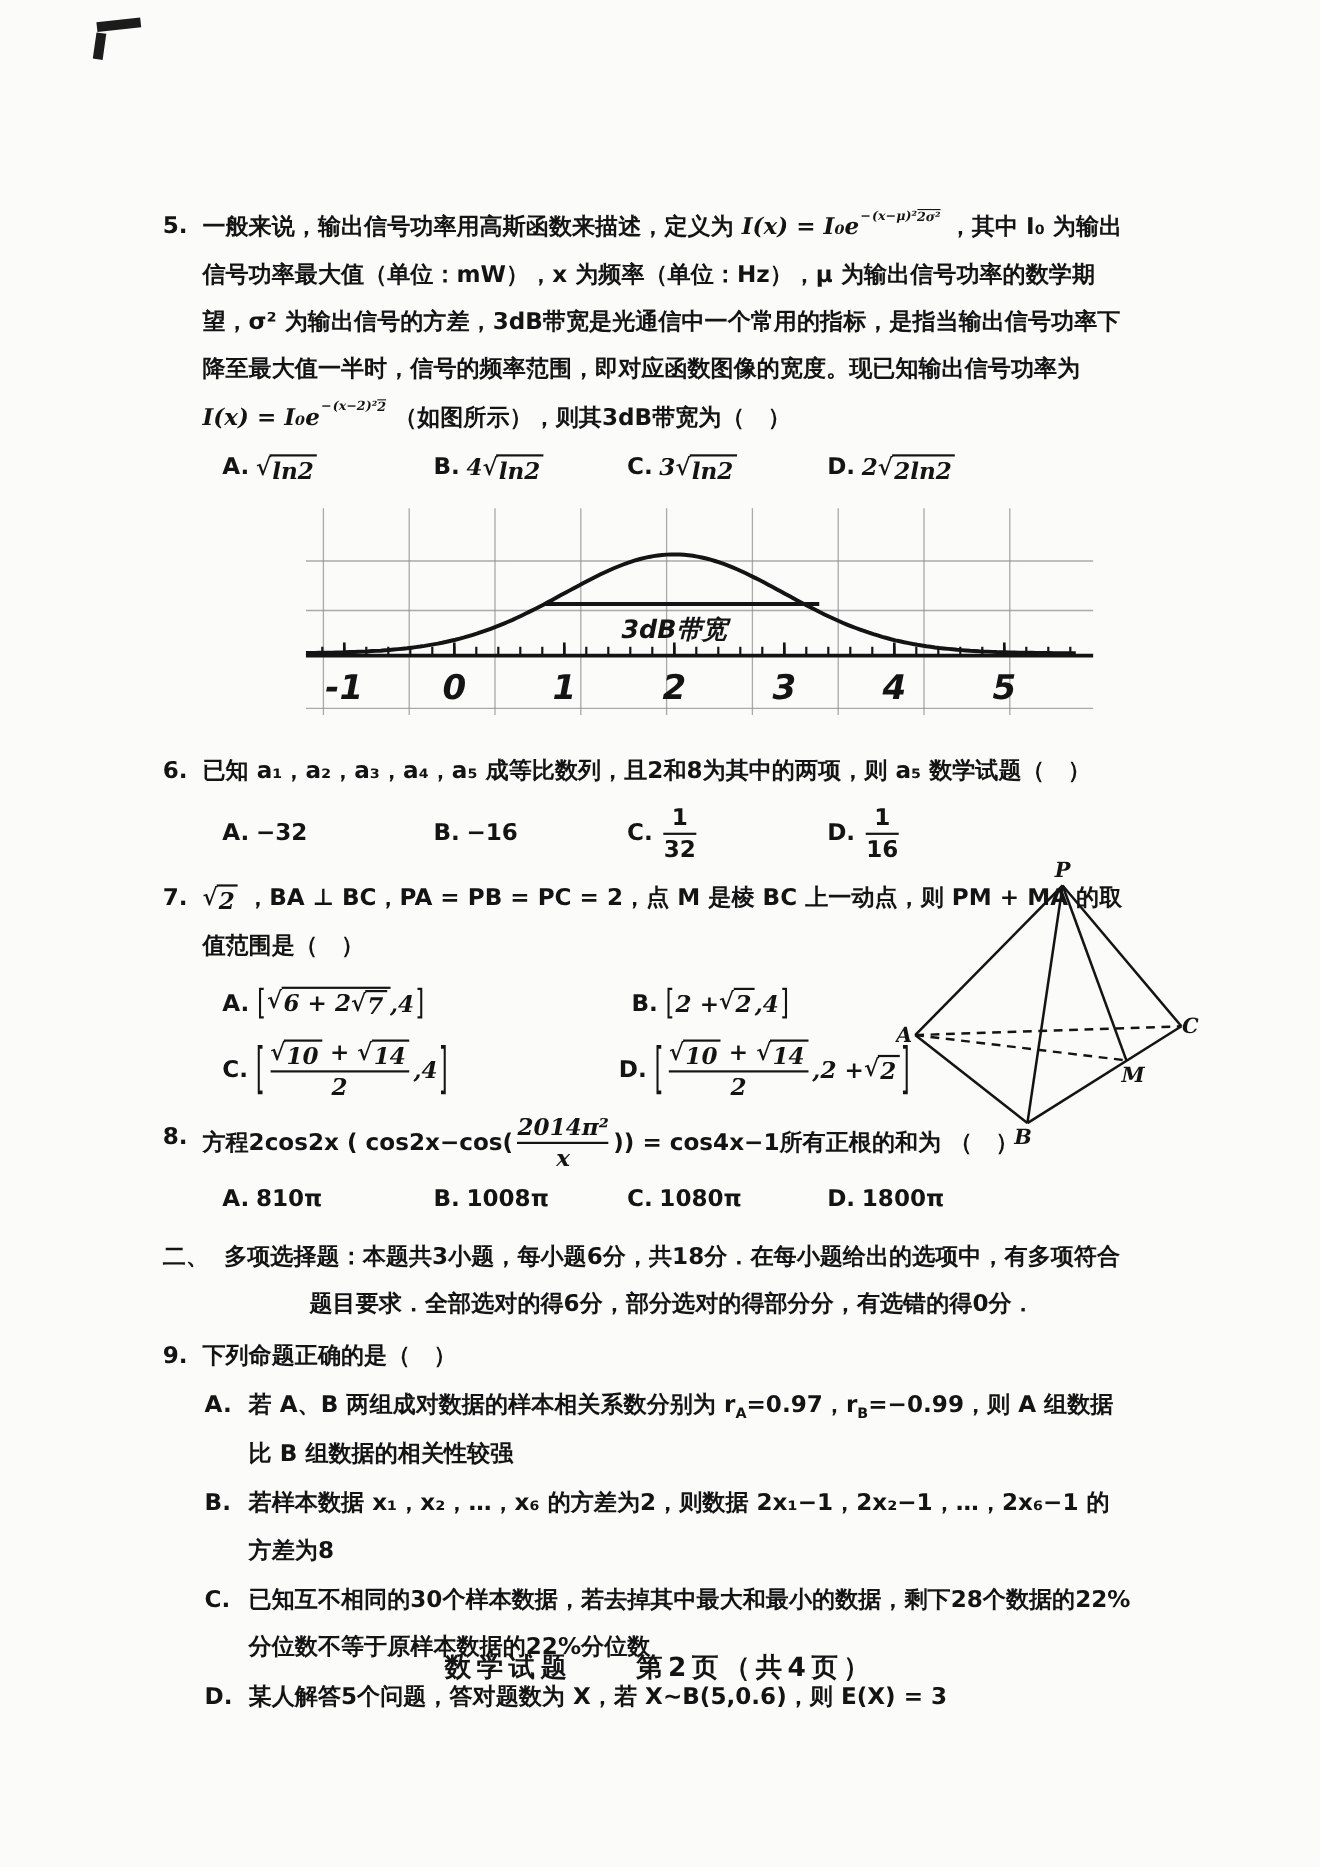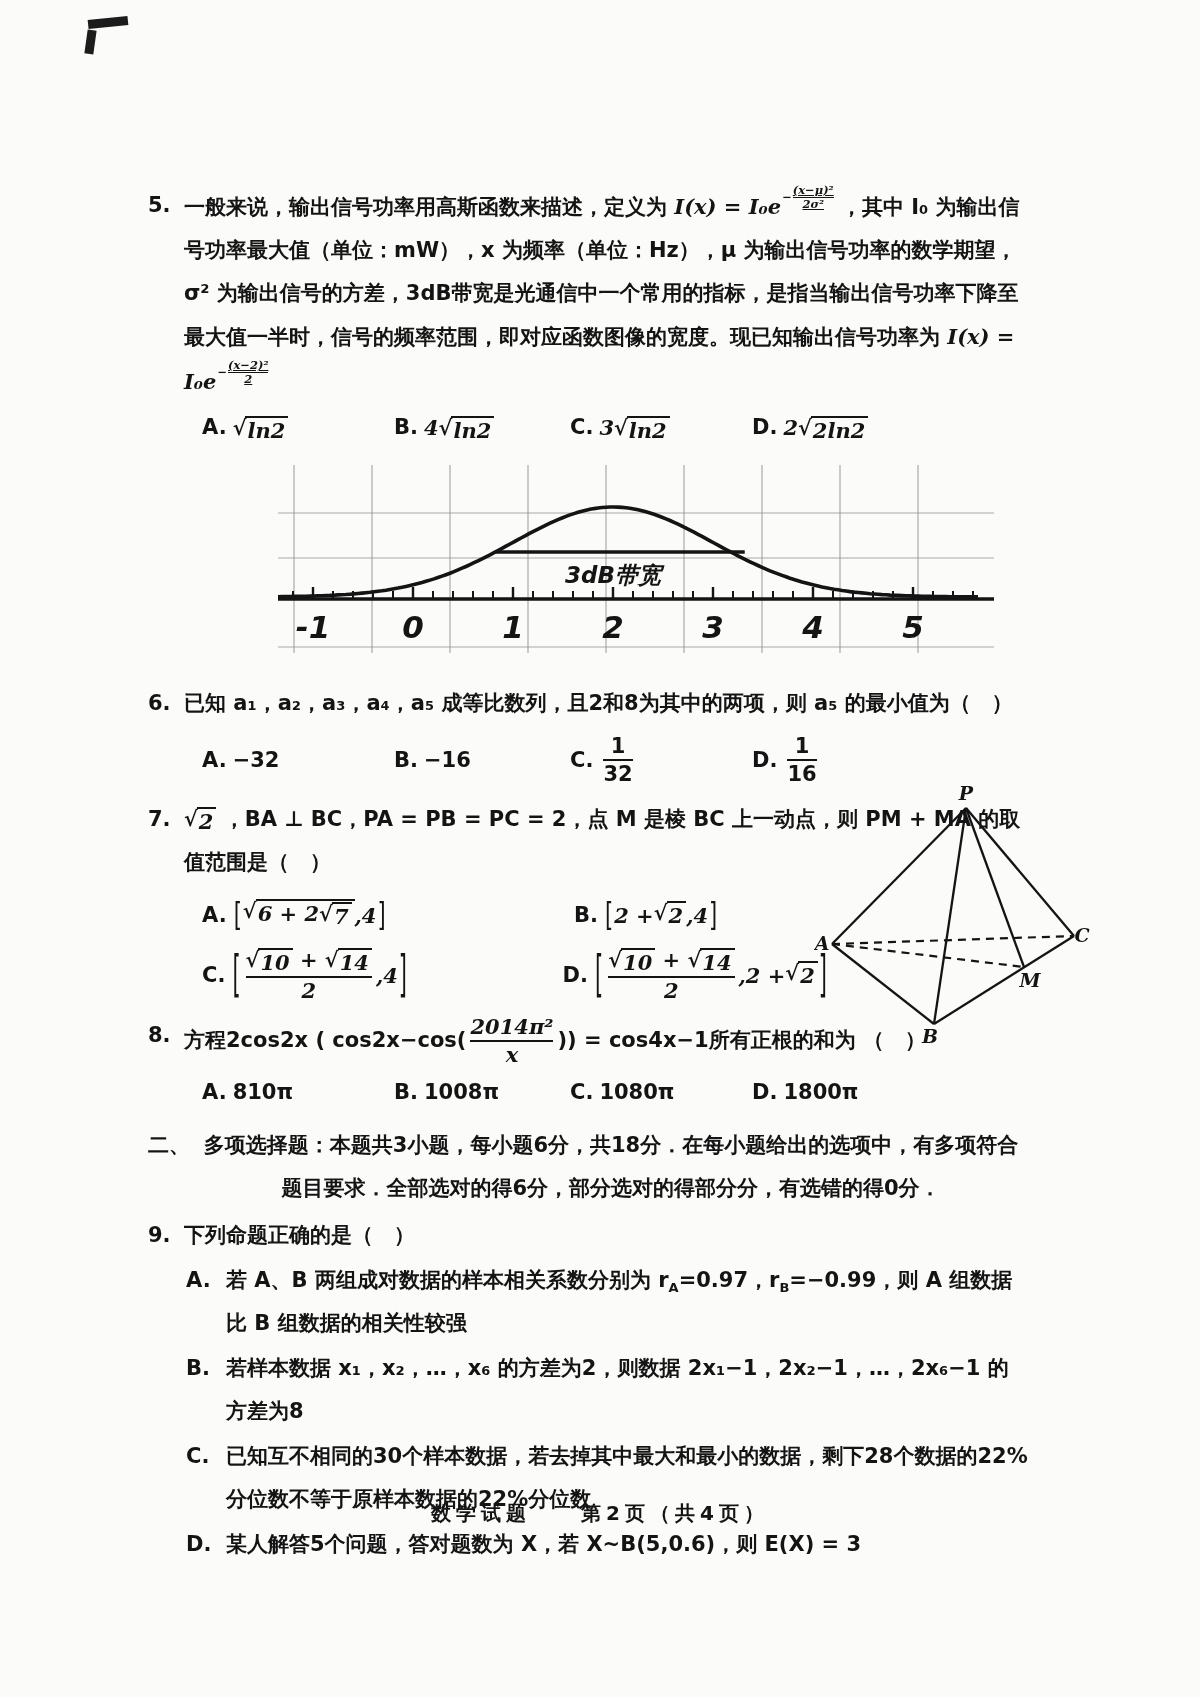--- a/index.html
+++ b/index.html
@@ -9,21 +9,21 @@
     font-family:"DejaVu Sans","Liberation Sans",sans-serif;
     -webkit-font-smoothing:antialiased;
   }
   .content{position:absolute;left:148px;top:184px;width:880px;font-size:21px;font-weight:600;line-height:2.05;}
   .q{display:flex;align-items:flex-start;}
   .qnum{flex:none;width:36px;}
   .qbody{flex:1;min-width:0;}
   .math{font-family:"DejaVu Serif","Liberation Serif",serif;font-style:italic;font-weight:700;}
   
   .esup{display:inline-flex;align-items:center;vertical-align:13px;font-size:11.5px;line-height:1.1;font-weight:700;margin-left:1px;}
-  .esup .efrac{display:inline-flex;flex-direction:column;text-align:center;margin-left:1px;text-decoration:underline;}
+  .esup .efrac{display:inline-flex;flex-direction:row;text-align:center;margin-left:1px;}
   .esup .efrac .den{border-top:1.3px solid #141414;}
   
   .bfrac{display:inline-flex;flex-direction:column;text-align:center;vertical-align:middle;line-height:1.25;margin:0 4px;}
   .bfrac .den{border-top:2px solid #141414;}
   
   .sq{display:inline-flex;align-items:flex-start;}
   .sq .r{line-height:1.15;font-style:normal;margin-right:-1px;}
   .sq .v{border-top:2px solid #141414;padding:0 3px 0 2px;line-height:1.25;}
   
   .optrow{display:flex;align-items:center;padding-left:54px;margin:2px 0 6px 0;}
@@ -43,21 +43,21 @@
   .q7col1{width:372px;display:inline-flex;align-items:center;white-space:nowrap;}
   .q7col2{display:inline-flex;align-items:center;white-space:nowrap;}
   .figlabel{font-family:"DejaVu Serif","Liberation Serif",serif;font-style:italic;font-weight:700;font-size:19px;}
   
   .sec{display:flex;font-weight:700;margin:10px 0 4px 0;}
   .secpre{flex:none;width:46px;}
   
   .q9opt{display:flex;margin:2px 0;}
   .q9opt .ol9{flex:none;width:40px;padding-left:2px;}
   .q9opt .ob{flex:1;min-width:0;}
-  .footer{position:absolute;top:1500px;left:0;width:100%;text-align:center;font-size:20px;font-weight:600;letter-spacing:5px;}
+  .footer{position:absolute;top:1500px;left:0;width:100%;text-align:center;font-size:24px;font-weight:600;letter-spacing:5px;}
   .mark{position:absolute;background:#1c1c1c;}
 </style>
 </head>
 <body>
 
 <div class="mark" style="left:88px;top:18px;width:40px;height:9px;transform:rotate(-6deg);"></div>
 <div class="mark" style="left:86px;top:30px;width:9px;height:24px;transform:rotate(8deg);"></div>
 
 <div class="content">
 
@@ -73,20 +73,21 @@
             </span>
           </span></span>
       <span>，其中 I₀ 为输出信号功率最大值（单位：mW），x 为频率（单位：Hz），μ 为输出信号功率的数学期望，σ² 为输出信号的方差，3dB带宽是光通信中一个常用的指标，是指当输出信号功率下降至最大值一半时，信号的频率范围，即对应函数图像的宽度。现已知输出信号功率为</span>
       <span class="math"><span>I(x) = I₀e</span><span class="esup">
             <span>−</span>
             <span class="efrac">
               <span class="num">(x−2)²</span>
               <span class="den">2</span>
             </span>
           </span></span>
+      <span>（如图所示），则其3dB带宽为（　）</span>
     </div>
   </div>
 
   <div class="optrow">
     <span class="opt" style="width:192px;">
         <span class="ol">A.</span>
         <span class="math"><span></span><span class="sq">
             <span class="r">√</span>
             <span class="v">ln2</span>
           </span></span>
@@ -185,21 +186,21 @@
           <text x="335" y="181" text-anchor="middle" font-size="31" font-weight="bold" fill="#141414">2</text>
           <text x="435" y="181" text-anchor="middle" font-size="31" font-weight="bold" fill="#141414">3</text>
           <text x="535" y="181" text-anchor="middle" font-size="31" font-weight="bold" fill="#141414">4</text>
           <text x="635" y="181" text-anchor="middle" font-size="31" font-weight="bold" fill="#141414">5</text>
         </g>
     </svg>
   </div>
 
   <div class="q" style="margin-top:6px;">
     <div class="qnum">6.</div>
-    <div class="qbody">已知 a₁，a₂，a₃，a₄，a₅ 成等比数列，且2和8为其中的两项，则 a₅ 的最小值为（　）</div>
+    <div class="qbody">已知 a₁，a₂，a₃，a₄，a₅ 成等比数列，且2和8为其中的两项，则 a₅ 数学试题（　）</div>
   </div>
   <div class="optrow" style="margin-top:8px;">
     <span class="opt" style="width:192px;">
         <span class="ol">A.</span>
         <span>−32</span>
       </span>
     <span class="opt" style="width:176px;">
         <span class="ol">B.</span>
         <span>−16</span>
       </span>

